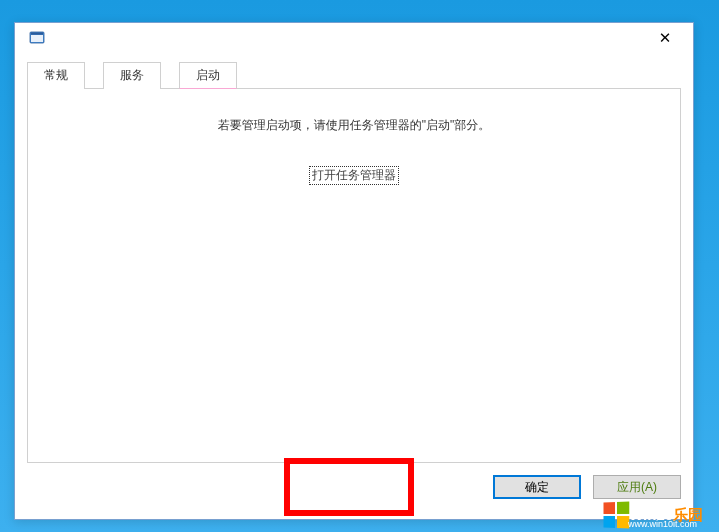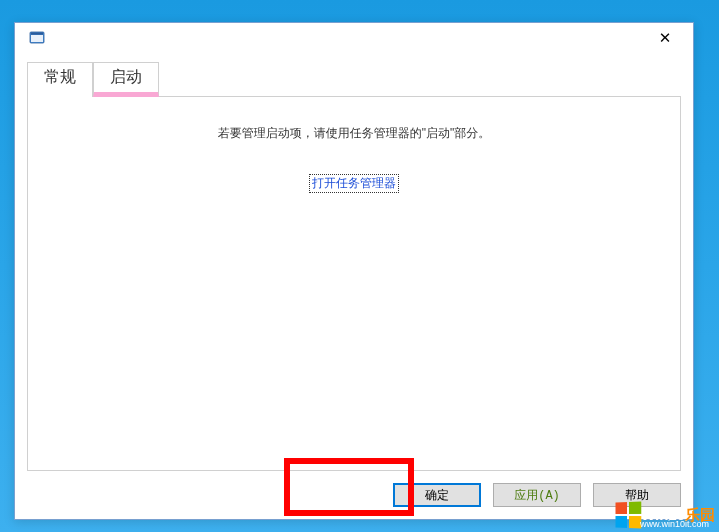--- a/index.html
+++ b/index.html
@@ -51,29 +51,29 @@
       display: flex;
       margin: 8px 12px 0 12px;
       position: relative;
       z-index: 2;
     }
     .tab {
       padding: 4px 16px;
       border: 1px solid #d0d0d0;
       border-bottom: none;
       background: #ffffff;
-      margin-right: 0px;
-      cursor: pointer;
-      font-size: 16px;
+      margin-right: 18px;
+      cursor: pointer;
+      font-size: 12px;
       color: #333;
       position: relative;
       top: 1px;
     }
     .tab.active {
-      border-bottom: 5px solid #f9a8d4;
+      border-bottom: 1px solid #f9a8d4;
       z-index: 3;
     }
     .tab:not(.active) {
       background: #ffffff;
     }
     .tab-content {
       flex: 1;
       border: 1px solid #d0d0d0;
       margin: 0 12px 12px 12px;
       background: #ffffff;
@@ -82,33 +82,32 @@
       position: relative;
       z-index: 1;
     }
     .instruction {
       color: #333;
       font-size: 12px;
       margin-bottom: 32px;
     }
     .link {
       display: inline-block;
-      color: #1d4ed8;
+      color: #404040;
       font-size: 12px;
       border: 1px dotted #333;
       padding: 0 2px;
       cursor: pointer;
     }
     .button-row {
       display: flex;
       justify-content: flex-end;
       gap: 12px;
-      padding: 0 12px 12px 12px;
-      align-items: center;
-      font-family: Liberation Mono, monospace;
+      padding: 0 12px 20px 12px;
+      align-items: center;
     }
     .btn {
       width: 88px;
       height: 24px;
       border: 1px solid #adadad;
       background: #e1e1e1;
       font-size: 12px;
       cursor: pointer;
       font-family: inherit;
     }
@@ -122,21 +121,21 @@
     }
     .red-highlight {
       position: absolute;
       border: 6px solid #ff0000;
       pointer-events: none;
       z-index: 10;
     }
     .red-highlight.ok { left: 284px; top: 458px; width: 130px; height: 58px; }
     .watermark {
       position: absolute;
-      right: 4px;
+      right: 16px;
       bottom: 4px;
       display: flex;
       align-items: center;
       gap: 0;
       z-index: 20;
       justify-content: space-between;
     }
     .win-logo {
       width: 26px;
       height: 26px;
@@ -167,32 +166,32 @@
         <rect x="2" y="2.5" width="12" height="2.2" fill="#2a5a9a"></rect>
       </svg>
     </span>
     <div class="close-btn">
       <span>✕</span>
     </div>
   </div>
 
   <div class="tabs">
     <div class="tab"><span>常规</span></div>
+    <div class="tab"><span>服务</span></div>
     <div class="tab active"><span>启动</span></div>
   </div>
 
   <div class="tab-content">
     <div class="instruction">若要管理启动项，请使用任务管理器的"启动"部分。</div>
     <a class="link">打开任务管理器</a>
   </div>
 
   <div class="button-row">
     <button class="btn primary">确定</button>
     <button class="btn disabled">应用(A)</button>
-    <button class="btn">帮助</button>
   </div>
 </div>
 
 <div class="red-highlight ok"></div>
 
 <div class="watermark">
   <div class="win-logo">
     <div class="q1"></div>
       <div class="q2"></div>
       <div class="q3"></div>

